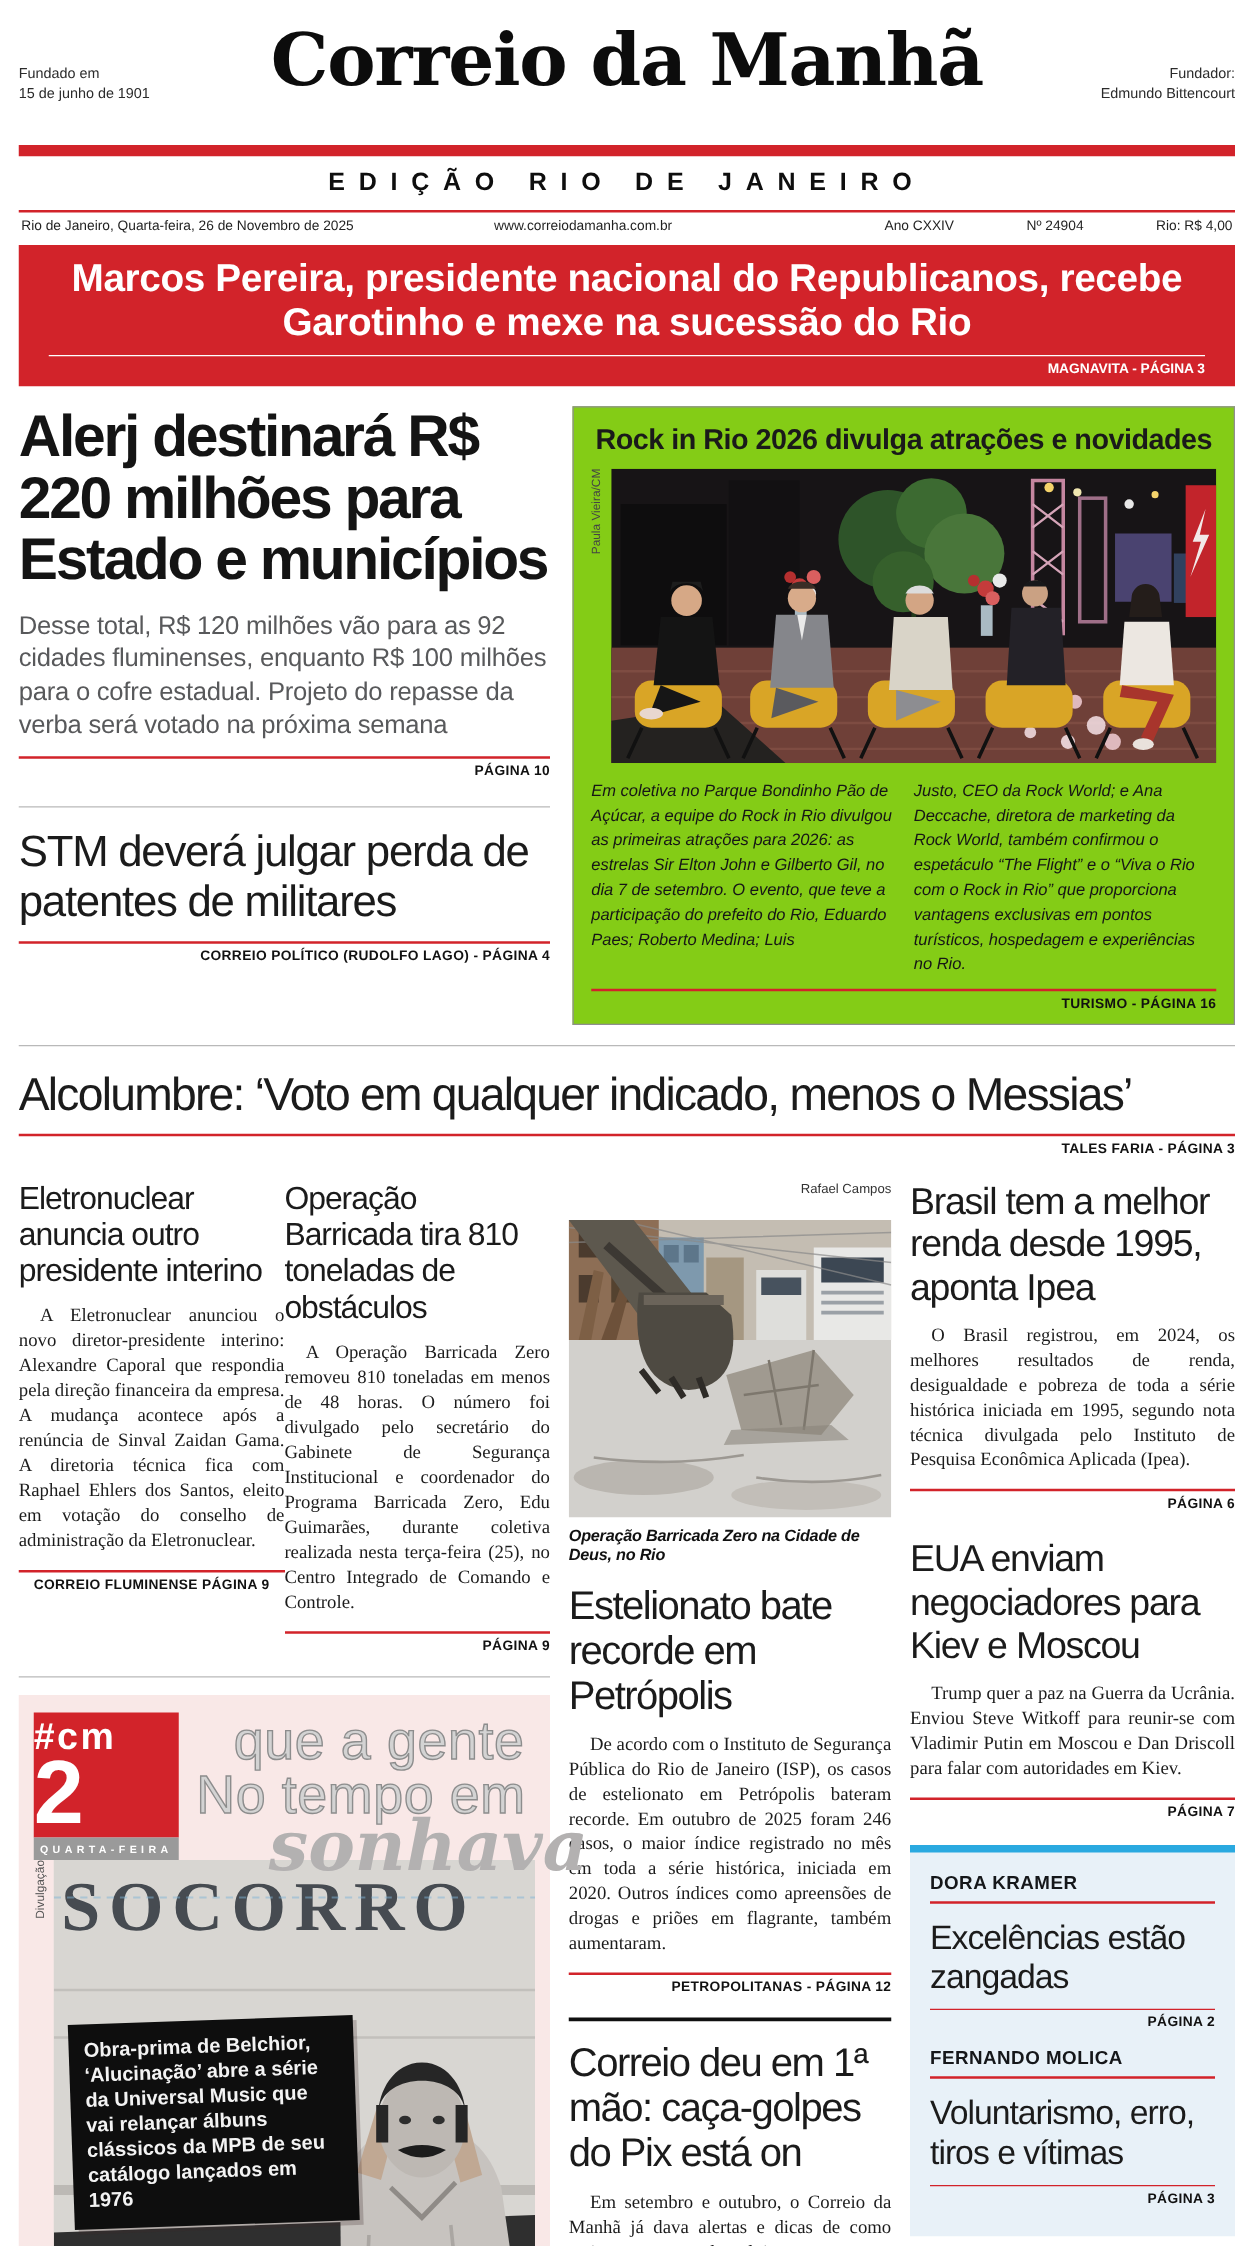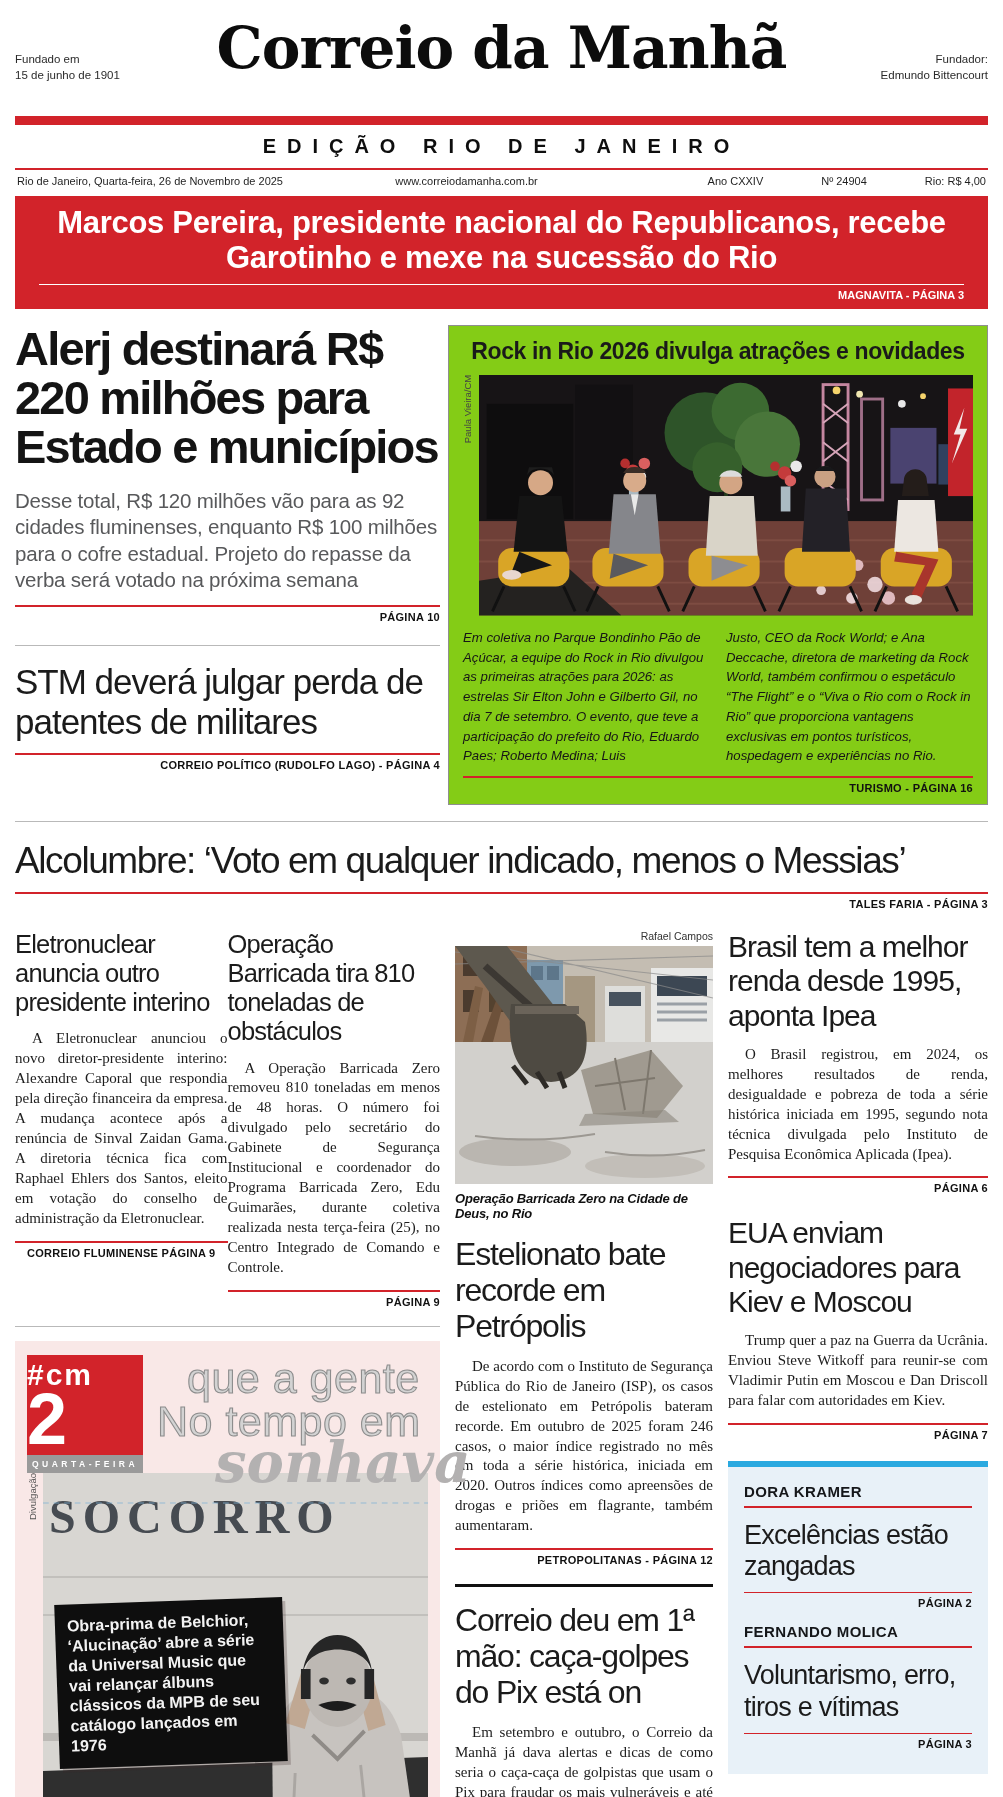--- a/index.html
+++ b/index.html
@@ -45,21 +45,21 @@
   }
   .banner-rule{border-top:1.5px solid #fff;margin-top:9px;}
   .banner-kicker{text-align:right;font-size:11px;font-weight:700;padding:4px 0 2px;}
   
   .kicker-row{border-top:2px solid var(--red);margin-top:12px;text-align:right;}
   .kicker-row .kicker{display:inline-block;font-size:11px;font-weight:700;letter-spacing:.3px;padding-top:4px;color:#111;}
   .kicker-row.center{text-align:center;}
   .divider{border:0;border-top:1px solid var(--gray-rule);}
   .black-rule{border:0;border-top:3.5px solid #101010;}
   
-  .top-grid{display:flex;gap:8px;margin-top:16px;}
+  .top-grid{display:flex;gap:18px;margin-top:16px;}
   .lead-col{width:425px;flex:none;}
   .lead-headline{
     font-size:47px;font-weight:800;line-height:1.04;letter-spacing:-1.8px;color:#141414;
   }
   .deck{font-size:20.5px;color:#58595b;line-height:1.28;margin-top:16px;letter-spacing:-0.2px;}
   .stm-headline{font-size:35px;font-weight:400;line-height:1.13;letter-spacing:-1px;color:#1b1b1b;margin-top:4px;}
   .lead-col .divider{margin:20px 0 16px;}
   
   .rock-box{flex:1;border:1.5px solid #8f8f8f;padding:12px 14px 8px;background:#84cc16;}
   .rock-title{font-size:23px;font-weight:700;letter-spacing:-0.4px;text-align:center;}
@@ -83,21 +83,21 @@
   .bottom-grid{display:flex;gap:15px;margin-top:18px;}
   .colA{width:425px;flex:none;}
   .colB{width:258px;flex:none;}
   .colC{flex:1;}
   .mini-grid{display:grid;grid-template-columns:1fr 1fr;}
   .mini-headline{font-size:25.5px;font-weight:400;line-height:1.14;letter-spacing:-0.8px;color:#1b1b1b;}
   .body-text{
     font-family:"Liberation Serif",serif;font-size:15px;line-height:1.33;
     text-align:justify;text-indent:17px;margin-top:12px;color:#1c1c1c;
   }
-  .street-credit{font-size:10.5px;color:#333;text-align:right;margin-bottom:4px;}
+  .street-credit{font-size:10.5px;color:#333;text-align:right;margin-bottom:19px;}
   .street-caption{font-style:italic;font-weight:700;font-size:13px;margin-top:7px;letter-spacing:-0.2px;color:#111;}
   .mid-headline{font-size:32px;font-weight:400;line-height:1.12;letter-spacing:-1.2px;color:#1b1b1b;margin-top:16px;}
   .story-headline{font-size:30px;font-weight:400;line-height:1.14;letter-spacing:-1px;color:#1b1b1b;}
   .colB .black-rule{margin-top:16px;}
   .colB article{margin-bottom:2px;}
   
   .columnists{background:var(--blue-bg);border-top:6px solid var(--cyan);padding:16px 16px 10px;margin-top:18px;}
   .col-author{font-size:15px;font-weight:700;letter-spacing:.4px;color:#15171a;border-bottom:2.5px solid var(--red);padding-bottom:6px;}
   .col-title{font-size:27px;font-weight:400;line-height:1.16;letter-spacing:-0.8px;margin-top:12px;color:#1b1b1b;}
   .columnists .kicker-row{border-top-width:1.5px;margin-top:10px;margin-bottom:12px;}
@@ -120,22 +120,22 @@
     font-family:"DejaVu Serif","Liberation Serif",serif;font-style:italic;font-weight:700;
     font-size:56px;color:#b3b1b1;line-height:.9;margin-left:58px;margin-top:-6px;position:relative;z-index:3;
   }
   .promo-photo{display:flex;gap:4px;margin-top:-14px;}
   .promo-credit{
     width:12px;writing-mode:vertical-rl;transform:rotate(180deg);
     font-size:9.5px;color:#555;text-align:right;padding-top:6px;
   }
   .photo-bw{flex:1;position:relative;height:452px;background:#d8d6d2;overflow:hidden;}
   .wall-text{
-    position:absolute;top:16px;left:6px;z-index:1;white-space:nowrap;
-    font-family:"Liberation Serif",serif;font-weight:700;font-size:48px;
+    position:absolute;top:6px;left:6px;z-index:1;white-space:nowrap;
+    font-family:"Liberation Serif",serif;font-weight:700;font-size:56px;
     letter-spacing:7px;color:#464b51;
   }
   .photo-bw svg{position:absolute;inset:0;width:100%;height:100%;z-index:2;}
   .promo-caption{
     position:absolute;left:14px;top:128px;width:228px;z-index:3;
     background:#0e0e0e;color:#f3f3f3;font-weight:700;font-size:16px;line-height:1.25;
     padding:12px;transform:rotate(-2deg);box-shadow:3px 4px 0 rgba(60,40,40,.25);
   }
 </style>
 </head>

